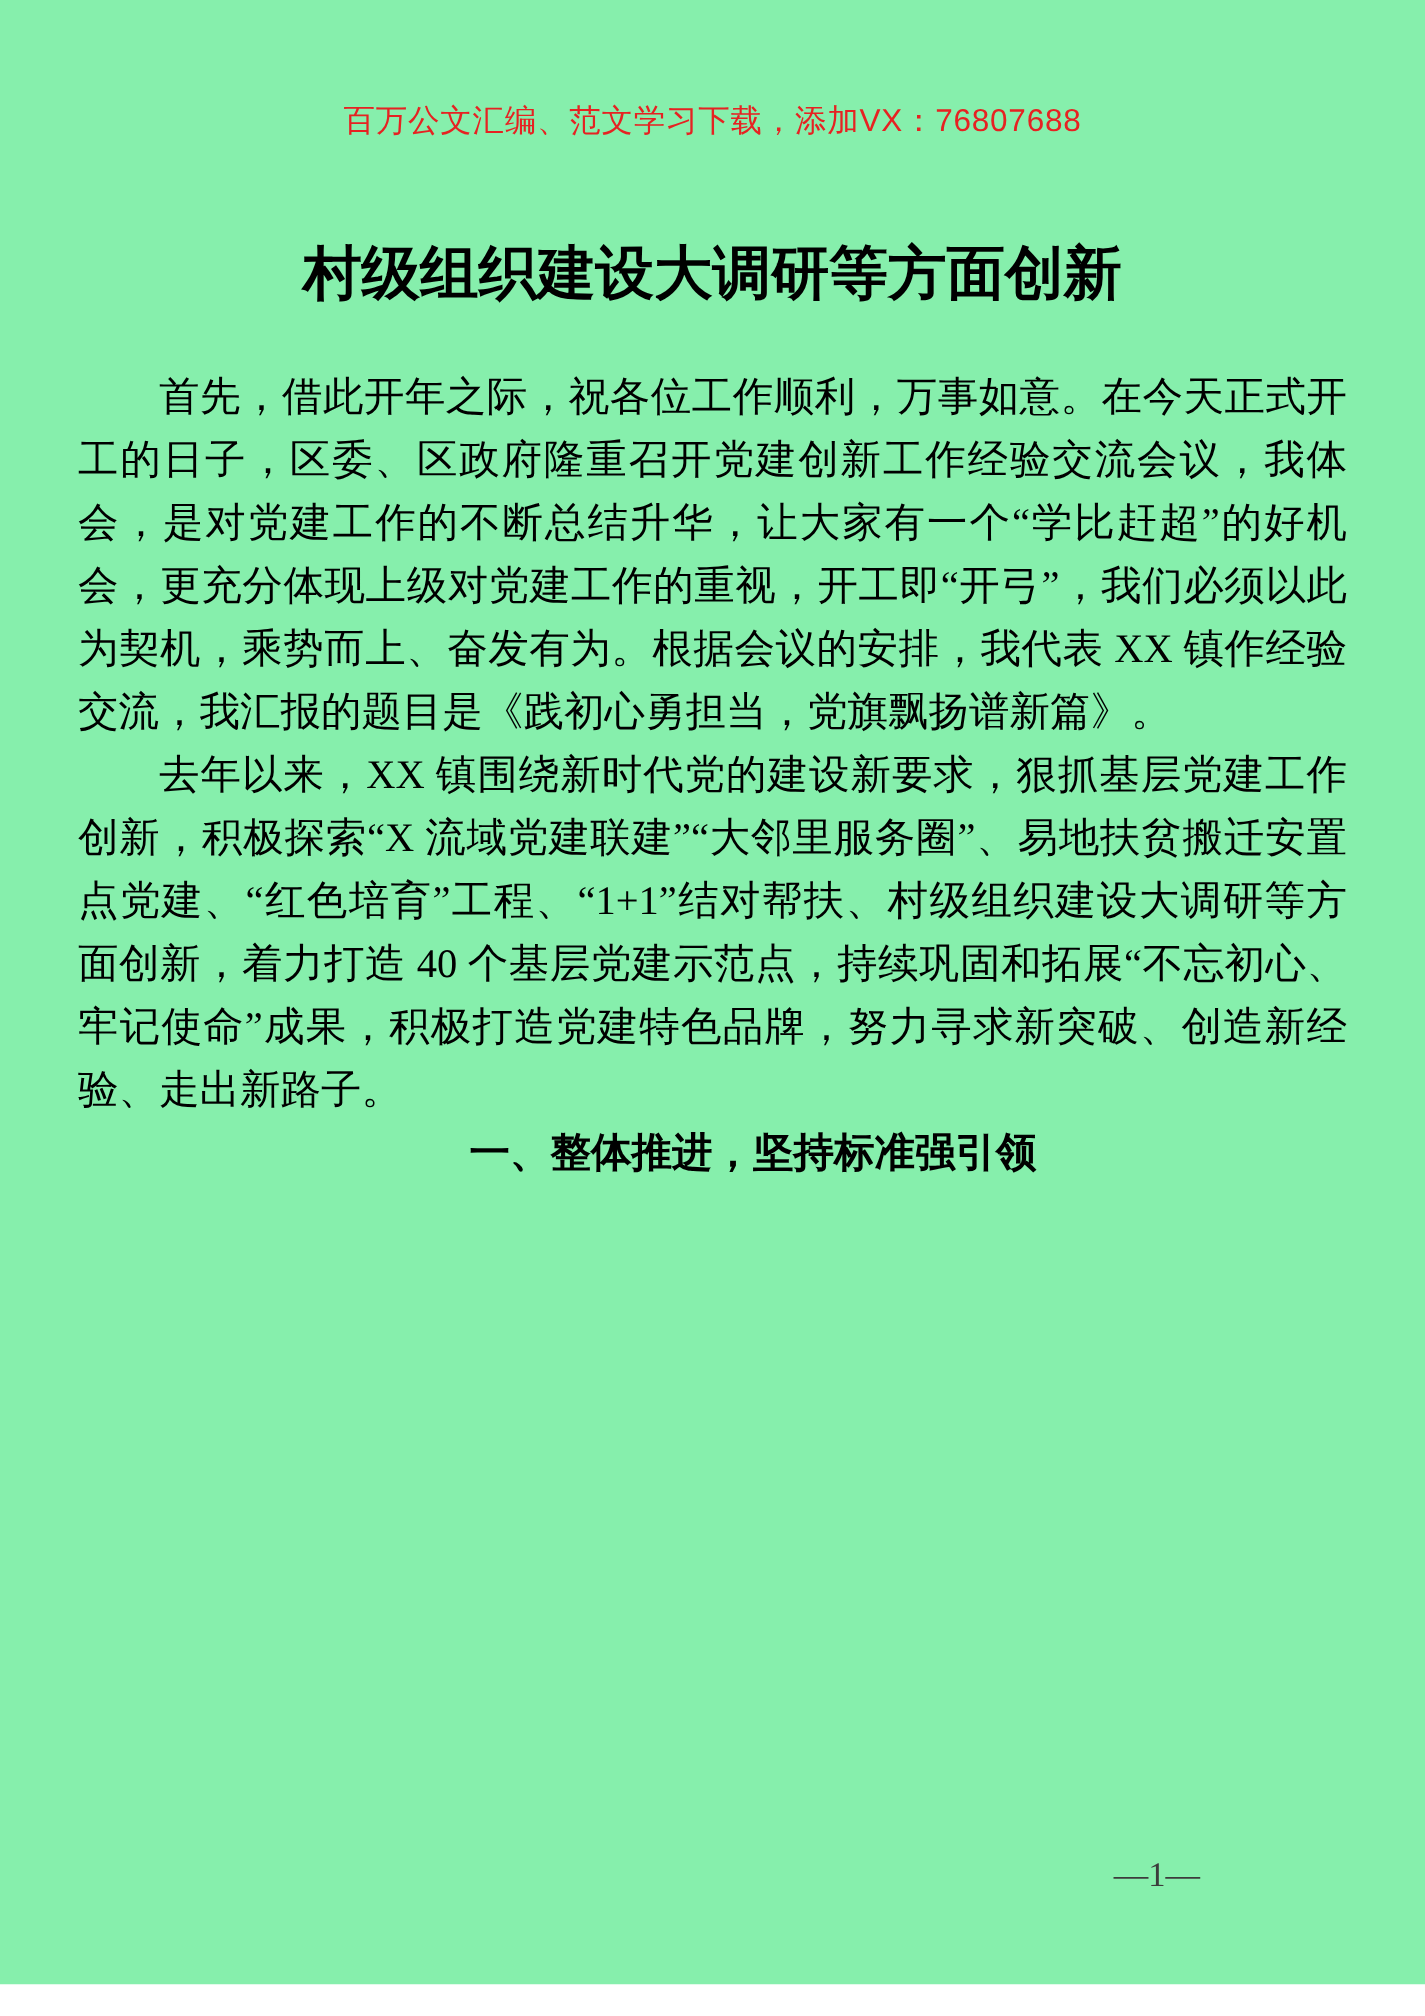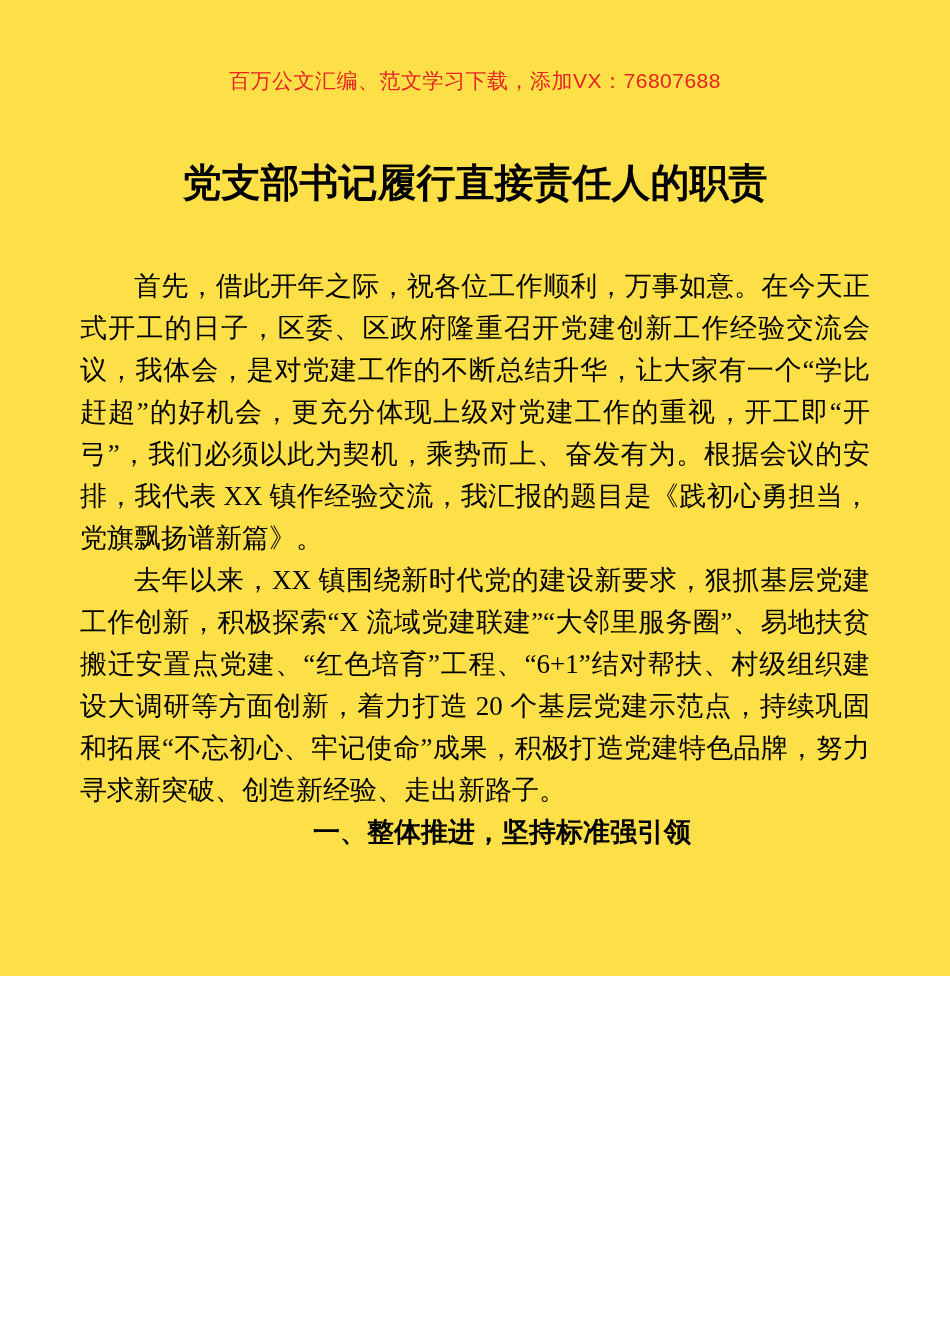--- a/index.html
+++ b/index.html
@@ -3,22 +3,22 @@
 <meta charset="utf-8">
 <style>
   html, body {
     margin: 0;
     padding: 0;
     background: #ffffff;
   }
   .page {
     position: relative;
     width: 950px;
-    height: 976px;
-    background: #fde047;
+    height: 1323px;
+    background: #86efac;
     color: #000000;
     font-family: "Liberation Serif", "DejaVu Serif", serif;
     overflow: hidden;
     box-sizing: border-box;
   }
   .notice {
     padding-top: 67px;
     text-align: center;
     font-family: "Liberation Sans", "DejaVu Sans", sans-serif;
     font-size: 21px;
@@ -29,22 +29,22 @@
   .doc-title {
     margin: 58px 0 0 0;
     text-align: center;
     font-size: 39px;
     line-height: 60px;
     font-weight: bold;
     font-family: "Liberation Serif", "DejaVu Serif", serif;
     color: var(--text_black, #000000);
   }
   .content {
-    margin-top: 52px;
-    padding: 0 80px;
+    margin-top: 30px;
+    padding: 0 52px;
   }
   .content p {
     margin: 0;
     font-size: 27px;
     line-height: 42px;
     text-align: justify;
     text-indent: 2em;
     color: var(--text_black, #000000);
   }
   .content p.heading {
@@ -64,27 +64,27 @@
     font-family: "Liberation Serif", "DejaVu Serif", serif;
   }
 </style>
 </head>
 <body>
 
 <div class="page">
 
   <div class="notice">百万公文汇编、范文学习下载，添加VX：76807688</div>
 
-  <h1 class="doc-title">党支部书记履行直接责任人的职责</h1>
+  <h1 class="doc-title">村级组织建设大调研等方面创新</h1>
 
   <div class="content">
 
     <p>首先，借此开年之际，祝各位工作顺利，万事如意。在今天正式开工的日子，区委、区政府隆重召开党建创新工作经验交流会议，我体会，是对党建工作的不断总结升华，让大家有一个“学比赶超”的好机会，更充分体现上级对党建工作的重视，开工即“开弓”，我们必须以此为契机，乘势而上、奋发有为。根据会议的安排，我代表 XX 镇作经验交流，我汇报的题目是《践初心勇担当，党旗飘扬谱新篇》。</p>
 
-    <p>去年以来，XX 镇围绕新时代党的建设新要求，狠抓基层党建工作创新，积极探索“X 流域党建联建”“大邻里服务圈”、易地扶贫搬迁安置点党建、“红色培育”工程、“6+1”结对帮扶、村级组织建设大调研等方面创新，着力打造 20 个基层党建示范点，持续巩固和拓展“不忘初心、牢记使命”成果，积极打造党建特色品牌，努力寻求新突破、创造新经验、走出新路子。</p>
+    <p>去年以来，XX 镇围绕新时代党的建设新要求，狠抓基层党建工作创新，积极探索“X 流域党建联建”“大邻里服务圈”、易地扶贫搬迁安置点党建、“红色培育”工程、“1+1”结对帮扶、村级组织建设大调研等方面创新，着力打造 40 个基层党建示范点，持续巩固和拓展“不忘初心、牢记使命”成果，积极打造党建特色品牌，努力寻求新突破、创造新经验、走出新路子。</p>
 
     <p class="heading">一、整体推进，坚持标准强引领</p>
 
 
   </div>
 
   <div class="page-number">—1—</div>
 
 </div>
 

